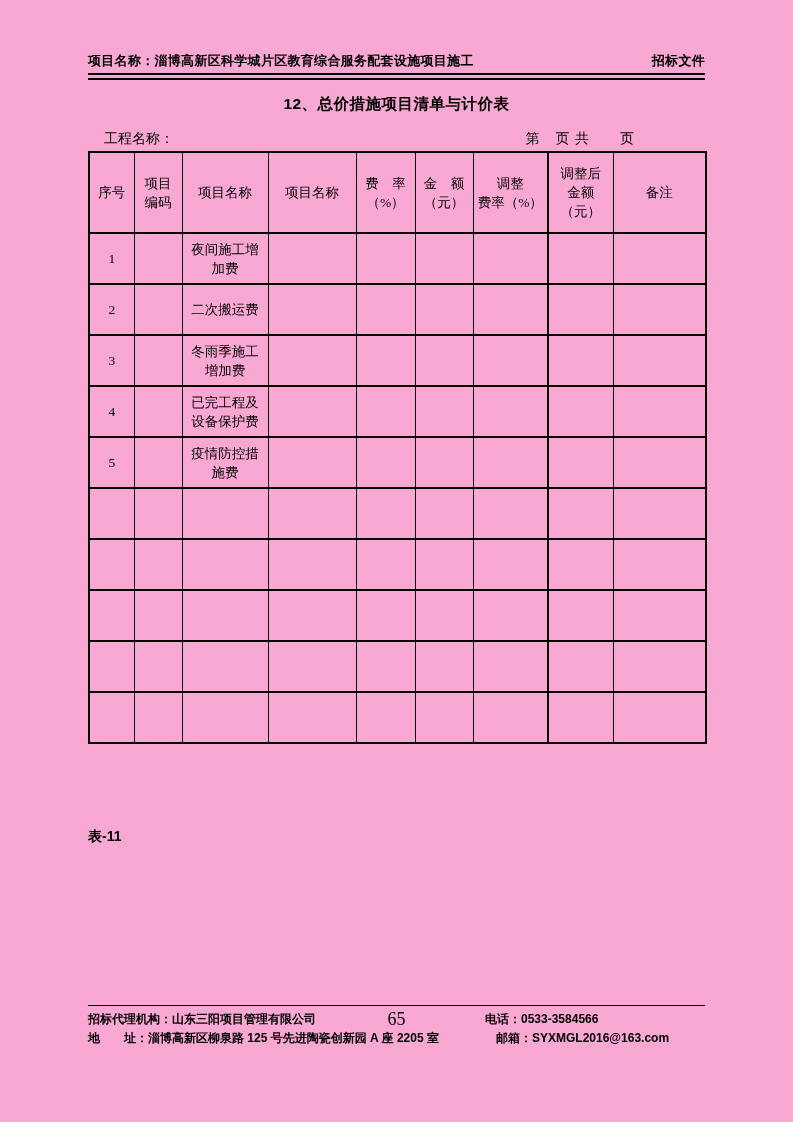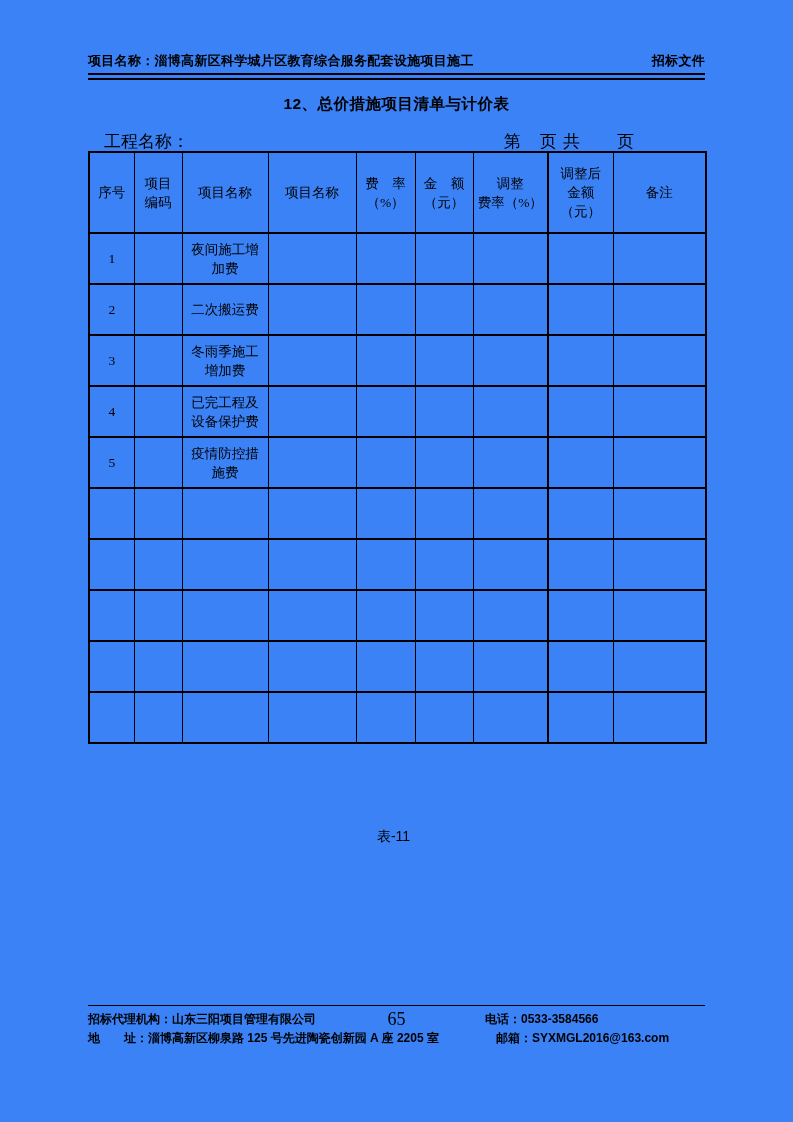--- a/index.html
+++ b/index.html
@@ -2,21 +2,21 @@
 <html><head>
 <meta charset="utf-8">
 <style>
   * { margin: 0; padding: 0; box-sizing: border-box; }
   html, body { background: #ffffff; }
   .page {
     position: relative;
     width: 793px;
     height: 1122px;
     margin: 0 auto;
-    background: #3b82f6;
+    background: #f9a8d4;
     color: #000;
     font-family: "Liberation Serif", "DejaVu Serif", serif;
     overflow: hidden;
   }
 
   
   .page-header {
     position: absolute;
     top: 52px; left: 88px; right: 88px;
     display: flex;
@@ -43,21 +43,21 @@
     font-weight: 700;
     font-size: 15.5px;
     letter-spacing: 0.5px;
   }
 
   .meta-row {
     position: absolute;
     top: 130px; left: 88px; width: 617px;
     display: flex;
     justify-content: space-between;
-    font-size: 17px;
+    font-size: 14px;
   }
   .meta-row .project-name-label { padding-left: 16px; }
   .meta-row .page-indicator { padding-right: 70px; letter-spacing: 1px; }
 
   
   table.pricing {
     position: absolute;
     top: 151px; left: 88px;
     width: 617px;
     border-collapse: collapse;
@@ -90,24 +90,24 @@
     position: absolute;
     top: 741px; left: 88px; width: 622px;
     font-size: 13.5px;
     line-height: 21.5px;
   }
   .notes .note-line:first-child { text-indent: 16px; }
 
   .table-ref {
     position: absolute;
     top: 828px; left: 88px; width: 617px;
-    text-align: center;
+    text-align: left;
     padding-right: 6px;
     font-family: "Liberation Sans", "DejaVu Sans", sans-serif;
-    font-weight: 400;
+    font-weight: 700;
     font-size: 14px;
   }
 
   
   .footer-rule {
     position: absolute;
     top: 1005px; left: 88px; width: 617px;
     border-top: 1.5px solid #000;
   }
   .footer-text {

